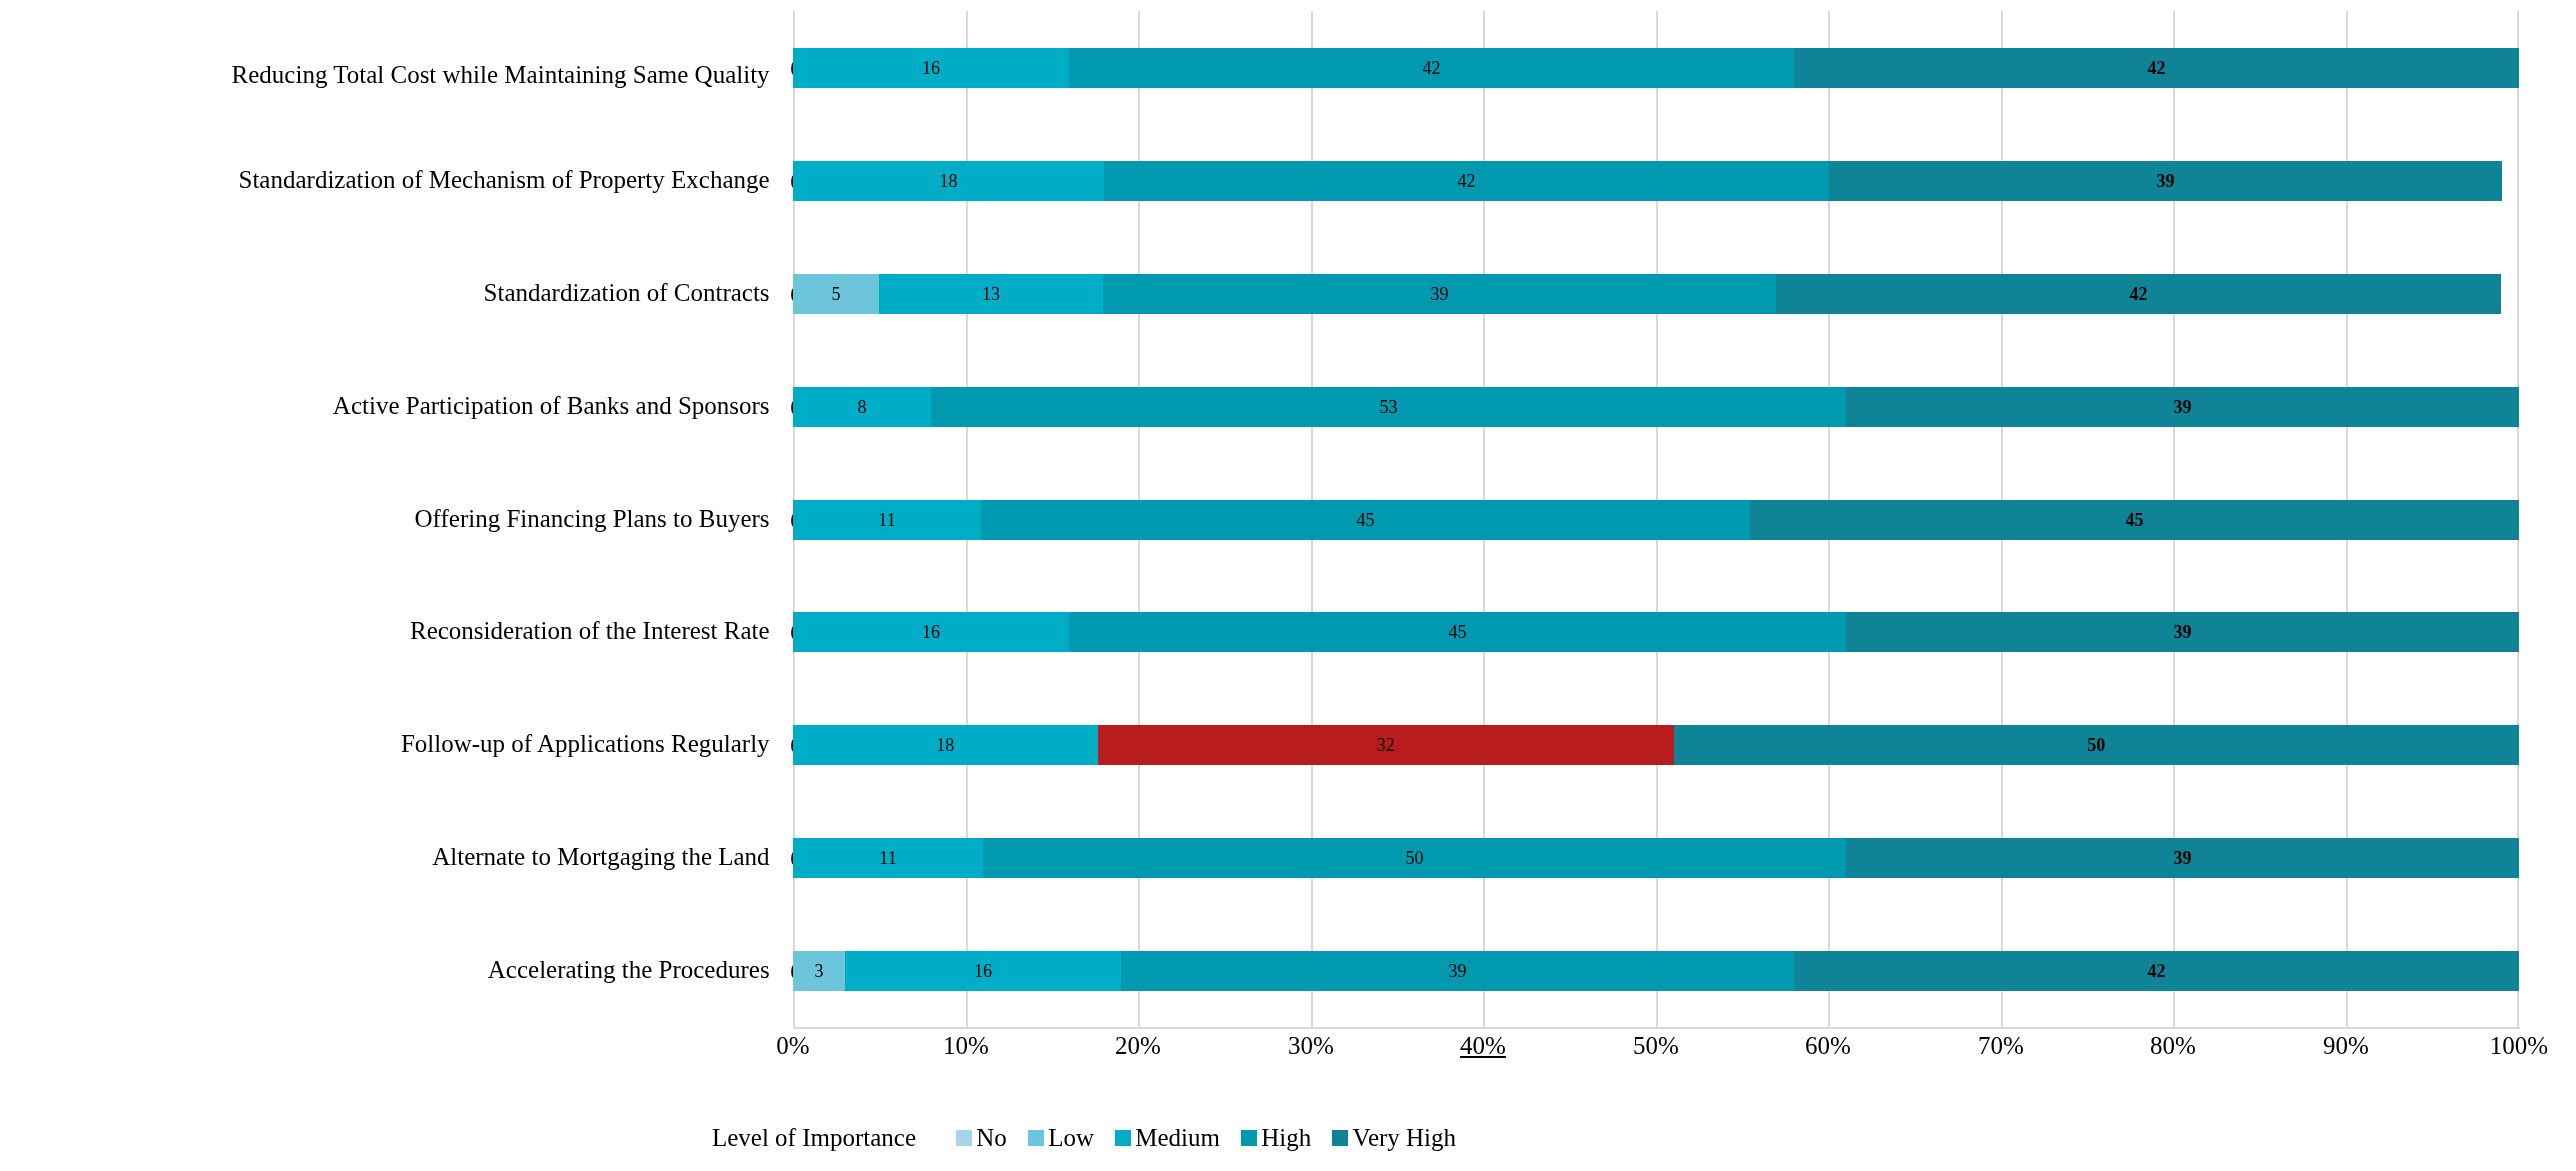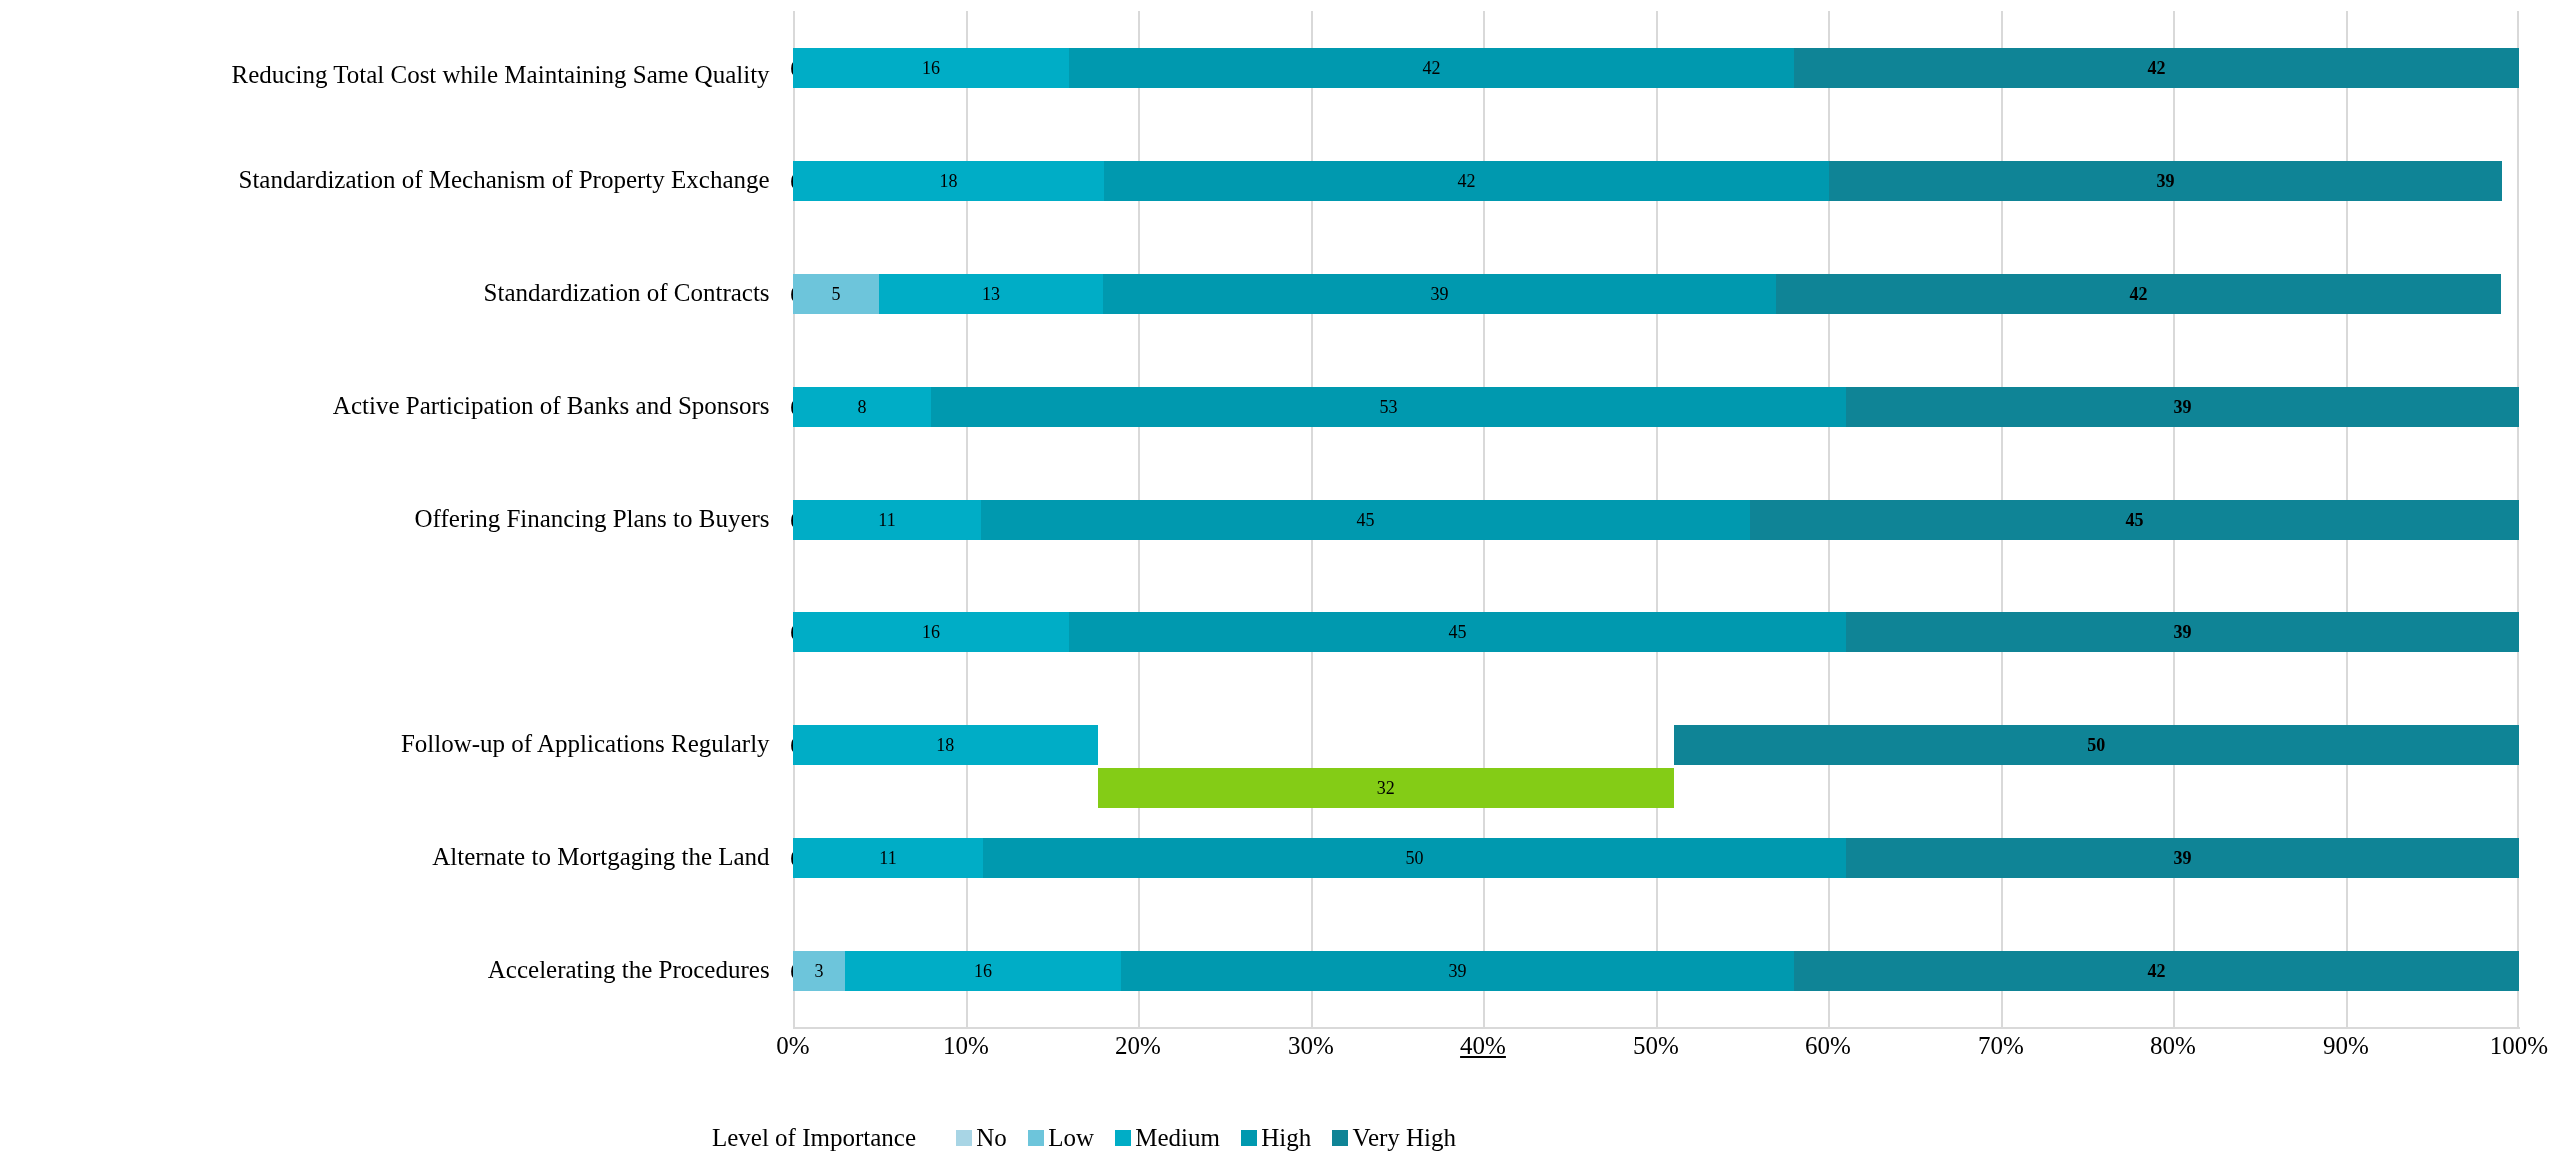--- a/index.html
+++ b/index.html
@@ -180,20 +180,21 @@
 <body>
 
 <div id="chart-root">
 
   <div class="cat-labels">
       <div class="cat-label" style="top: 8px; width: 769px;">Reducing Total Cost while Maintaining Same Quality</div>
       <div class="cat-label" style="top: 113px; width: 769px;">Standardization of Mechanism of Property Exchange</div>
       <div class="cat-label" style="top: 226px; width: 769px; text-align: right;">Standardization of Contracts</div>
       <div class="cat-label" style="top: 339px; width: 769px;">Active Participation of Banks and Sponsors</div>
       <div class="cat-label" style="top: 452px; width: 769px;">Offering Financing Plans to Buyers</div>
+      <div class="cat-label" style="top: 564px; width: 769px;">Reconsideration of the Interest Rate</div>
       <div class="cat-label" style="top: 677px; width: 769px;">Follow-up of Applications Regularly</div>
       <div class="cat-label" style="top: 790px; width: 769px;">Alternate to Mortgaging the Land</div>
       <div class="cat-label" style="top: 903px; width: 769px;">Accelerating the Procedures</div>
     </div>
 
   <div class="plot-area">
     <div class="gridlines">
         <div class="gridline" style="left: 0px; background: rgb(217, 217, 217);"></div>
         <div class="gridline" style="left: 173px; background: rgb(217, 217, 217);"></div>
         <div class="gridline" style="left: 345px; background: rgb(217, 217, 217);"></div>
@@ -293,21 +294,21 @@
               <span class="seg-label bold">39</span>
             </div>
           </div>
         </div>
         <div class="row" style="top: 677px; height: 113px;">
           <div class="bar">
             <span class="zero-label">0</span>
             <div class="seg" style="width: 311px; background: rgb(0, 173, 198);">
               <span class="seg-label">18</span>
             </div>
-            <div class="seg" style="width: 588px; background: #84cc16; margin-top: 43px;">
+            <div class="seg" style="width: 588px; background: #b91c1c;">
               <span class="seg-label">32</span>
             </div>
             <div class="seg" style="width: 863px; background: rgb(15, 132, 150);">
               <span class="seg-label bold">50</span>
             </div>
           </div>
         </div>
         <div class="row" style="top: 790px; height: 113px;">
           <div class="bar">
             <span class="zero-label">0</span>

